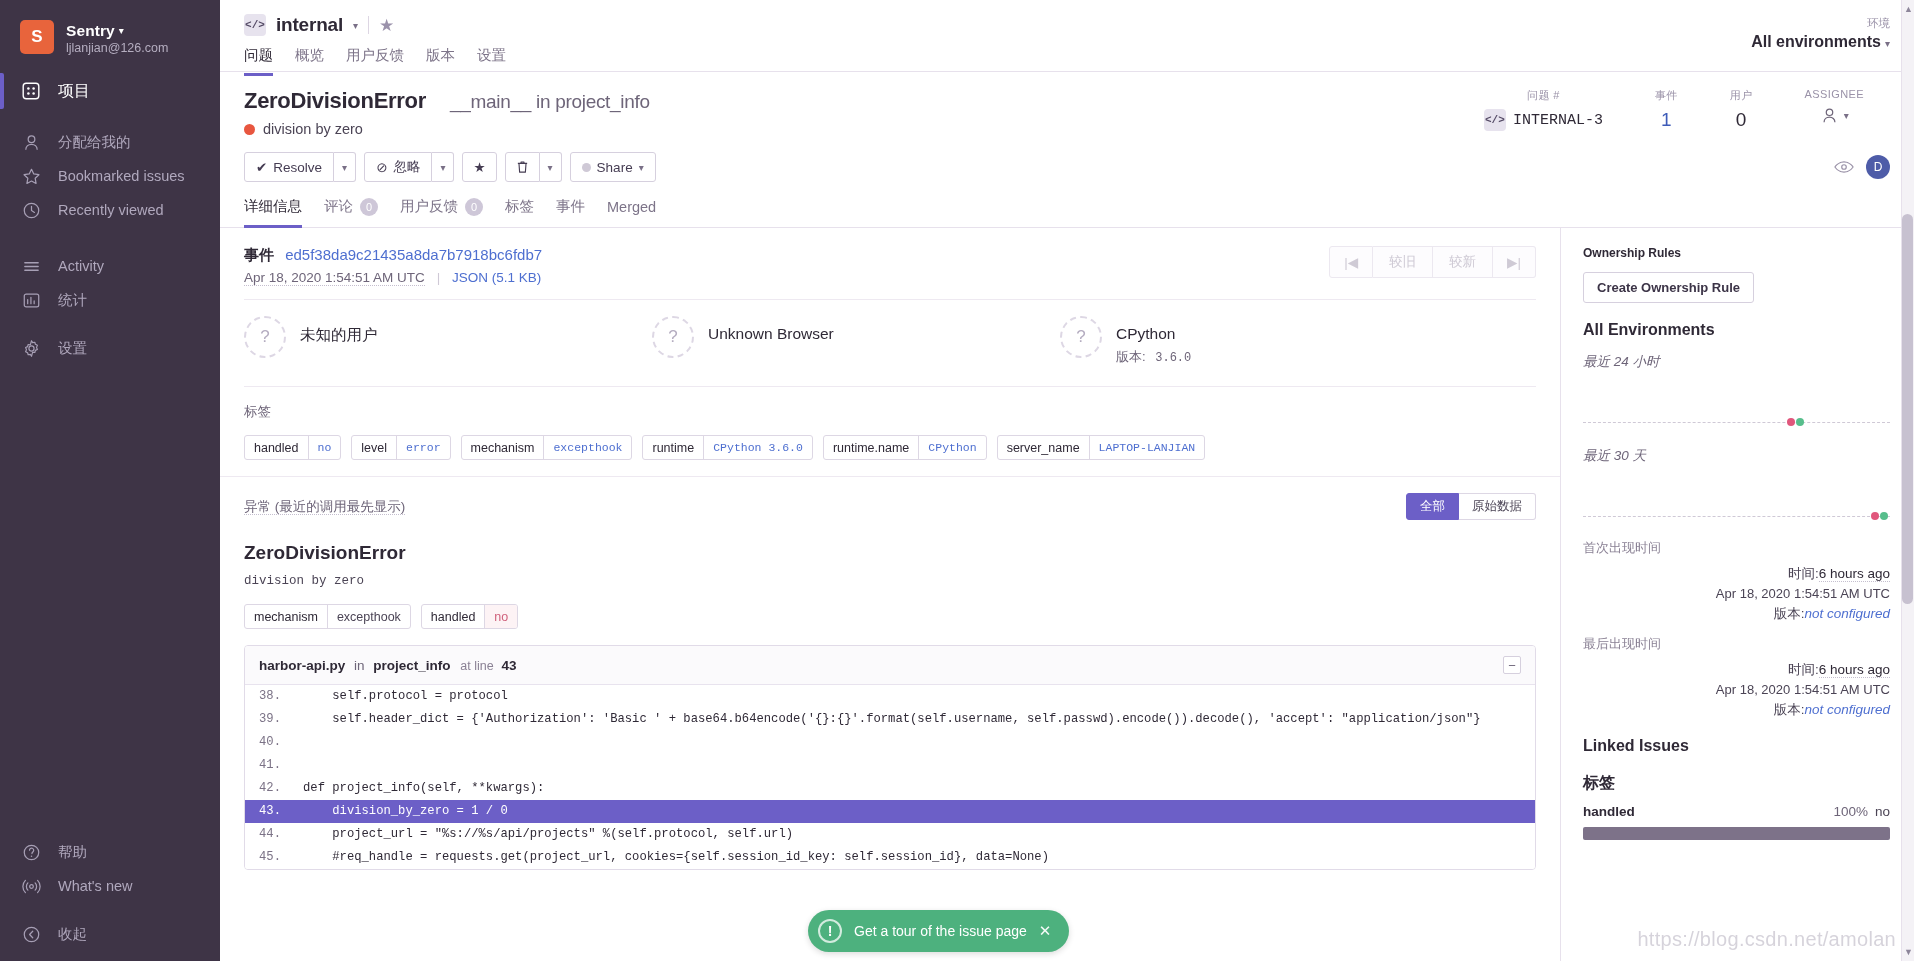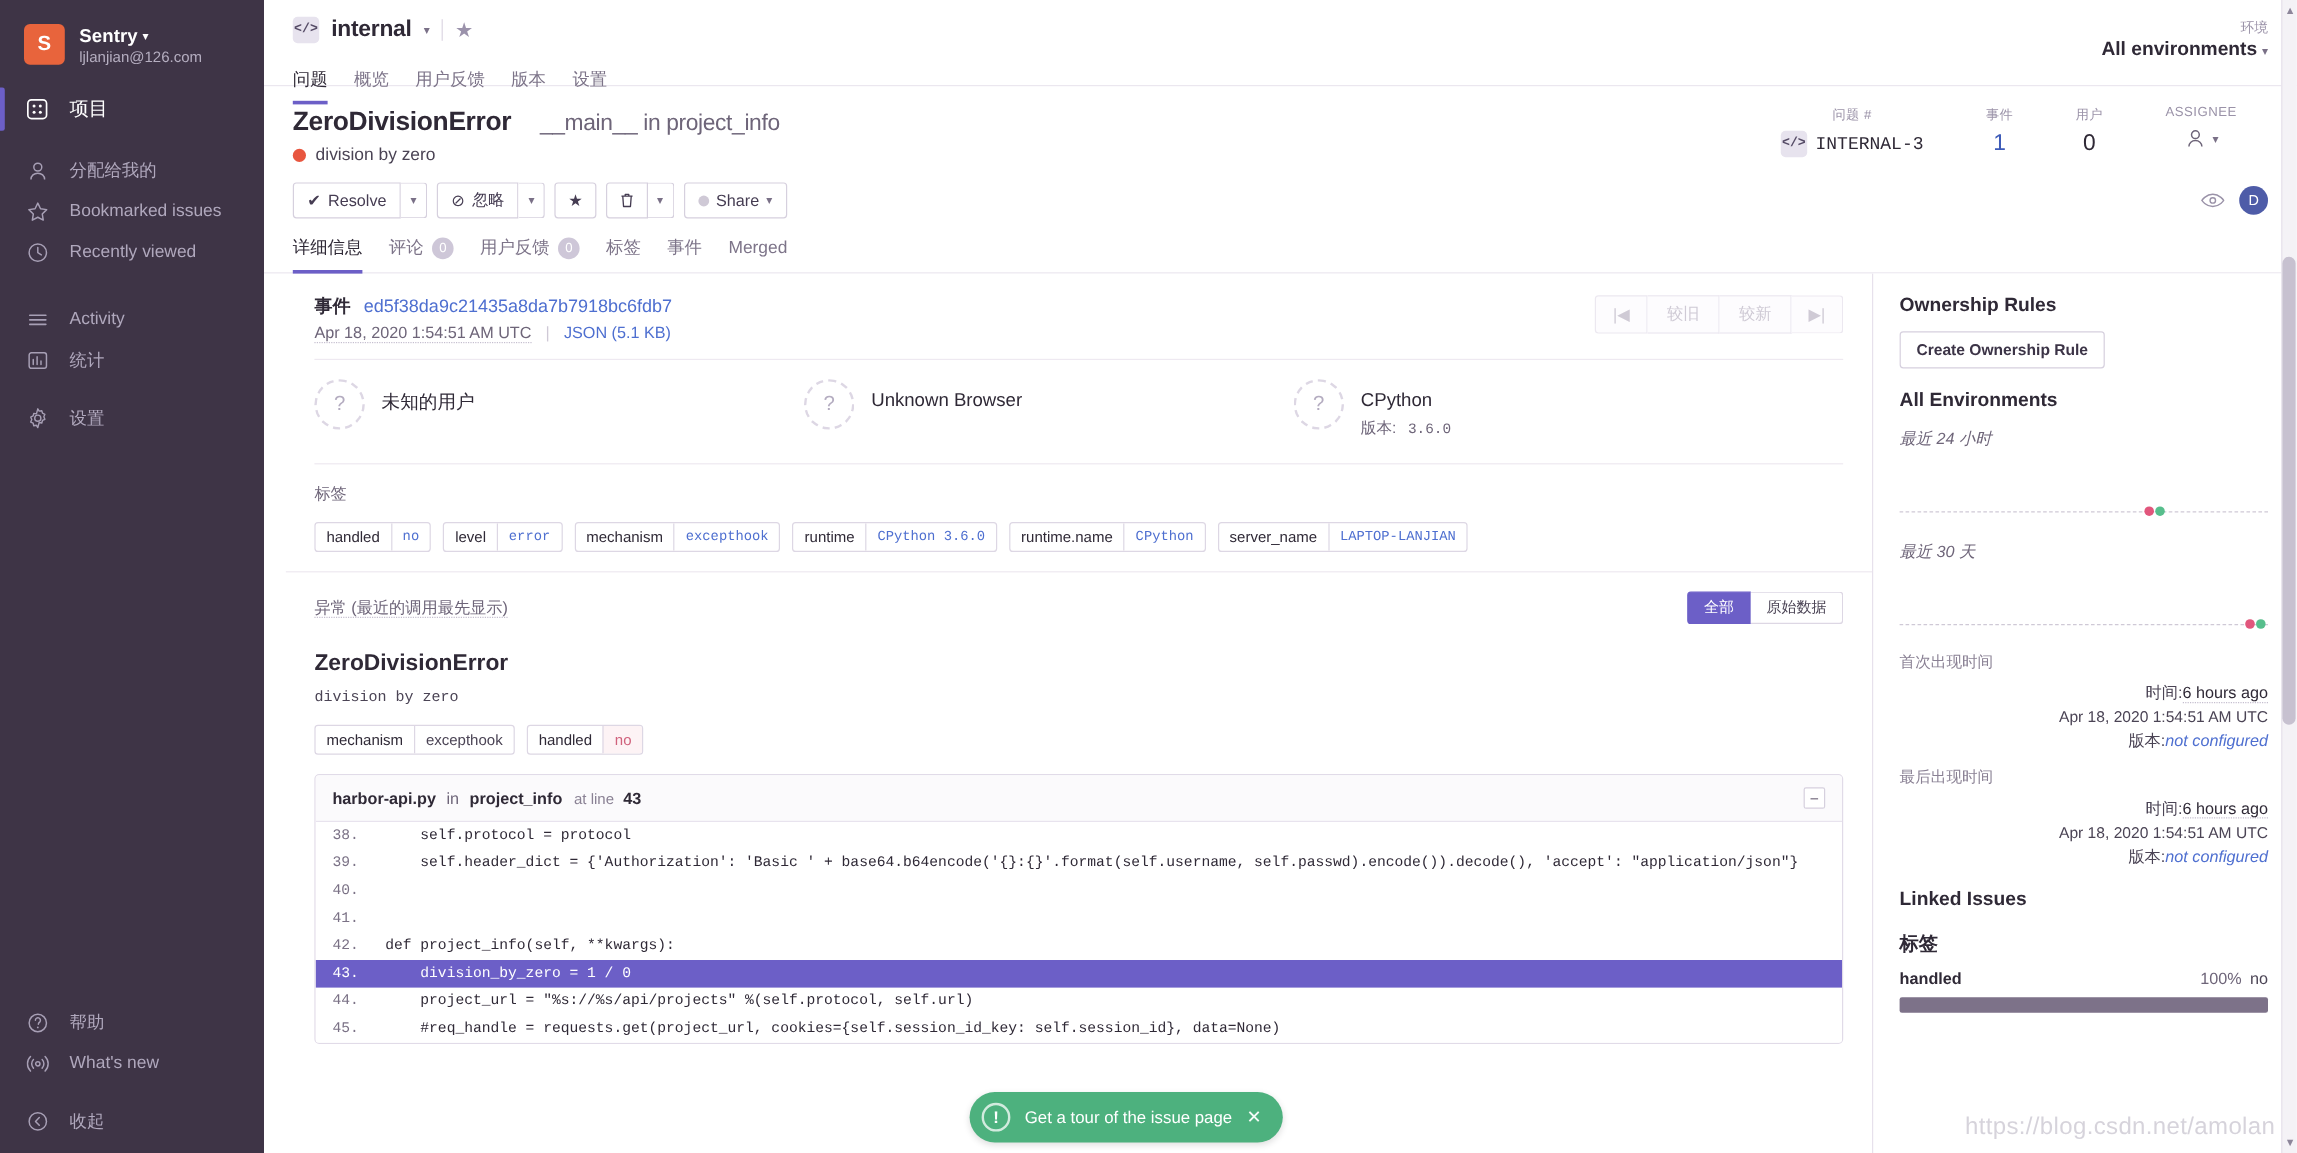--- a/index.html
+++ b/index.html
@@ -70,21 +70,21 @@
     color: #554b66; font-size: 11px; font-weight: bold; font-family: "Liberation Mono", monospace;
   }
   .proj-name { font-size: 19px; font-weight: bold; color: #2f2936; letter-spacing: -.2px; }
   .caret-sm { font-size: 10px; color: #7a7087; }
   .vdiv { width: 1px; height: 18px; background: #ddd6e3; }
   .star-btn { color: #9b92ab; font-size: 17px; cursor: pointer; }
 
   .proj-tabs { display: flex; gap: 22px; margin-top: 9px; }
   .proj-tab {
     font-size: 14.5px; color: #7d7489; padding-bottom: 8px; cursor: pointer;
-    border-bottom: 3px solid transparent; position: relative; top: 12px;
+    border-bottom: 3px solid transparent; position: relative; top: 1px;
   }
   .proj-tab.active { color: #2f2936; border-bottom-color: #6c5fc7; }
 
   .env-block { text-align: right; padding-top: 2px; }
   .env-label { font-size: 11.5px; color: #9a92a8; }
   .env-value { font-size: 16px; font-weight: bold; color: #2f2936; cursor: pointer; margin-top: 2px; }
   .env-value .caret-sm { margin-left: 4px; font-weight: normal; }
 
   
   .issue-header {
@@ -133,21 +133,21 @@
   }
   .issue-tab.active { color: #2f2936; border-bottom-color: #6c5fc7; font-weight: normal; }
   .tab-badge {
     background: #cec7d8; color: #fff; border-radius: 10px; font-size: 11px;
     min-width: 18px; height: 18px; padding: 0 5px;
     display: inline-flex; align-items: center; justify-content: center;
   }
 
   
   .body-split { flex: 1 1 auto; display: flex; min-height: 0; background: #fff; }
-  .content { flex: 1 1 auto; min-width: 0; overflow: hidden; padding: 0; margin-left: 18px; }
+  .content { flex: 1 1 auto; min-width: 0; overflow: hidden; padding: 0; }
   .right-rail {
     width: 354px; flex: 0 0 354px; border-left: 1px solid #e7e1ec;
     padding: 18px 24px 0 22px; overflow: hidden; background: #fff;
   }
 
   
   .event-nav { display: flex; justify-content: space-between; align-items: flex-start; padding: 18px 24px 14px 24px; }
   .event-id-line { font-size: 15px; }
   .event-id-label { font-weight: bold; color: #2f2936; }
   .event-id-link { color: #4e6fd0; margin-left: 7px; }
@@ -247,21 +247,21 @@
     padding: 9px 18px 9px 10px; display: flex; align-items: center; gap: 12px;
     font-size: 14px; box-shadow: 0 2px 6px rgba(0,0,0,.14); z-index: 30;
   }
   .toast-bang {
     width: 24px; height: 24px; border-radius: 50%; border: 2px solid rgba(255,255,255,.75);
     display: flex; align-items: center; justify-content: center; font-weight: bold; font-size: 14px;
   }
   .toast-x { cursor: pointer; font-size: 15px; opacity: .95; }
 
   
-  .rail-h { font-size: 16px; font-weight: bold; color: #2f2936; margin-bottom: 12px; }
+  .rail-h { font-size: 12px; font-weight: bold; color: #2f2936; margin-bottom: 12px; }
   .rail-h2 { font-size: 16px; font-weight: bold; color: #2f2936; margin: 18px 0 10px 0; }
   .rail-btn {
     border: 1px solid #d6d0de; border-radius: 3px; background: #fff;
     font-size: 13px; color: #3c3447; padding: 7px 13px; cursor: pointer; font-weight: bold;
     font-family: "Liberation Sans", sans-serif;
   }
   .rail-sub { font-size: 13.5px; color: #6e6579; margin: 14px 0 4px 0; font-style: italic; }
   .spark { position: relative; height: 58px; margin-bottom: 2px; }
   .spark-axis {
     position: absolute; left: 0; right: 0; bottom: 10px; height: 0;

